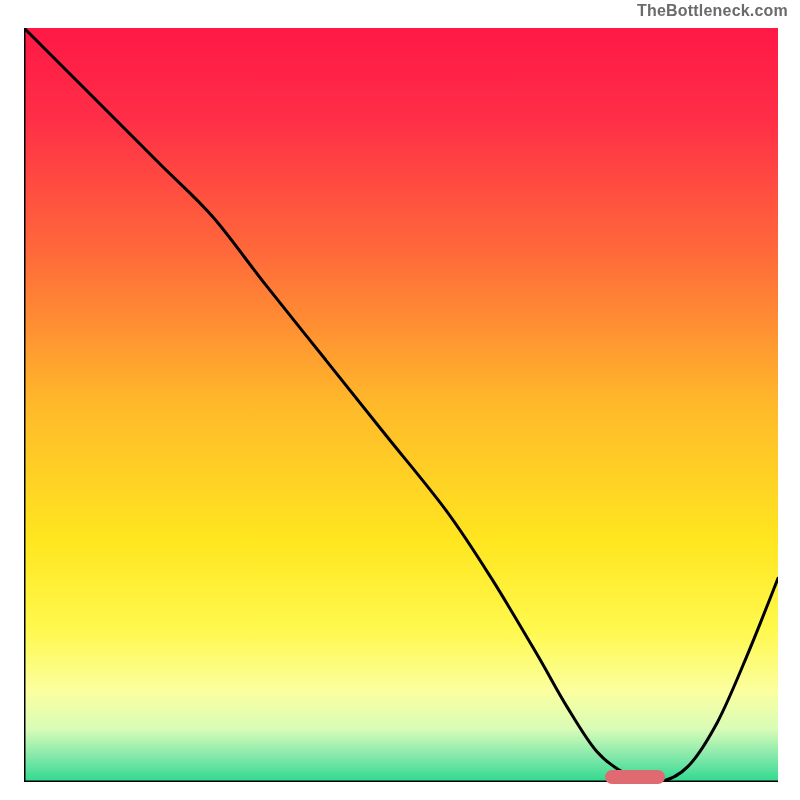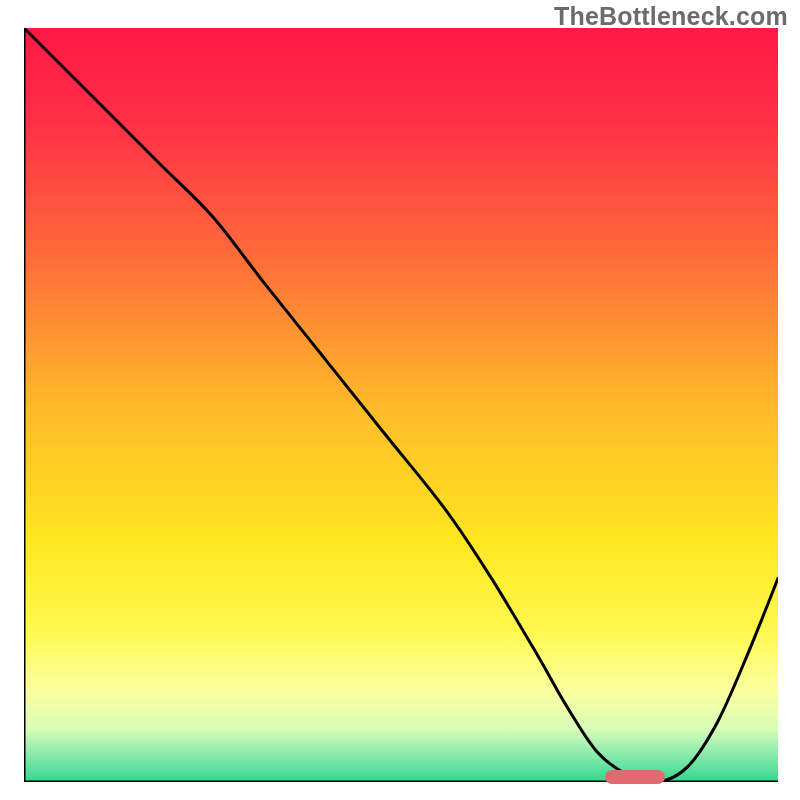--- a/index.html
+++ b/index.html
@@ -13,21 +13,21 @@
   }
   .stage {
     position: relative;
     width: 800px;
     height: 800px;
   }
   .watermark {
     position: absolute;
     top: 2px;
     right: 12px;
-    font-size: 25px;
+    font-size: 16px;
     font-weight: 600;
     color: #6b6b6b;
     letter-spacing: 0.2px;
     user-select: none;
   }
   .plot {
     position: absolute;
     left: 24px;
     top: 28px;
     width: 754px;

